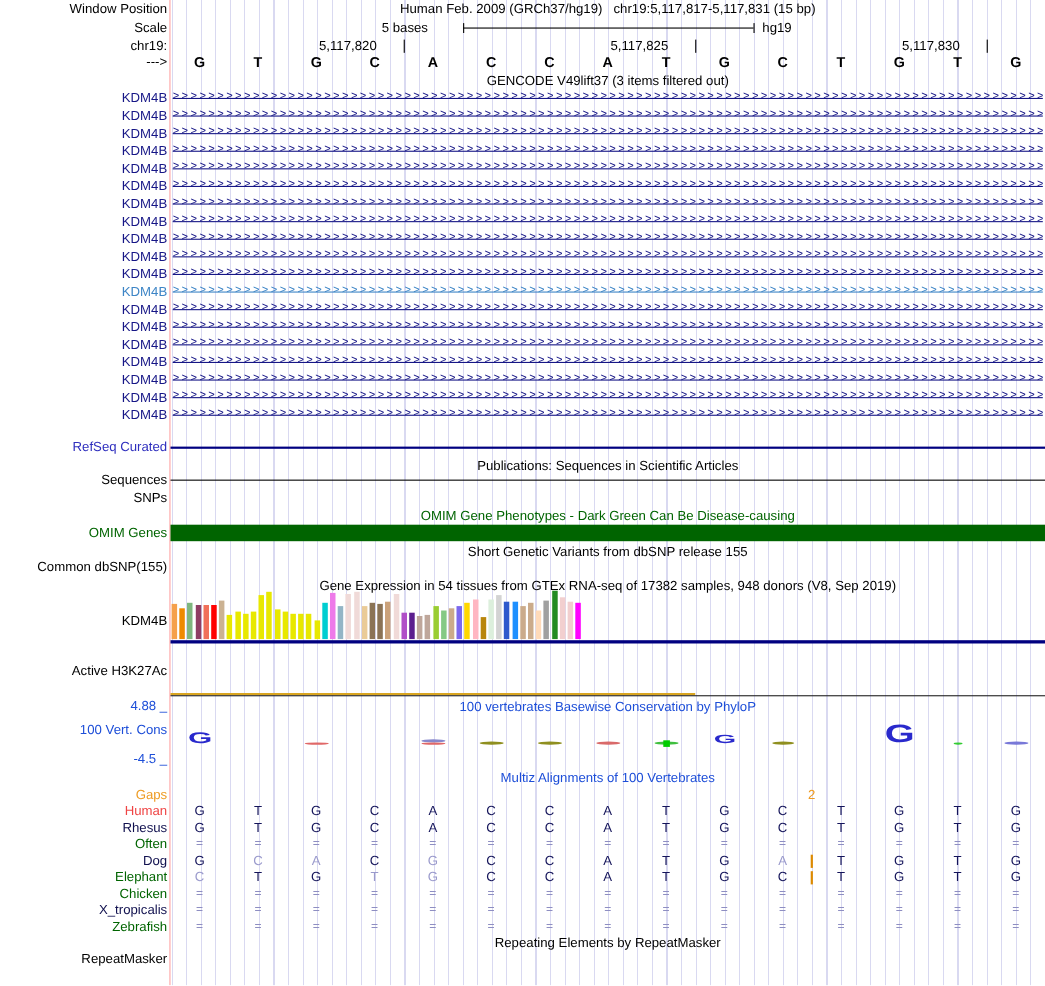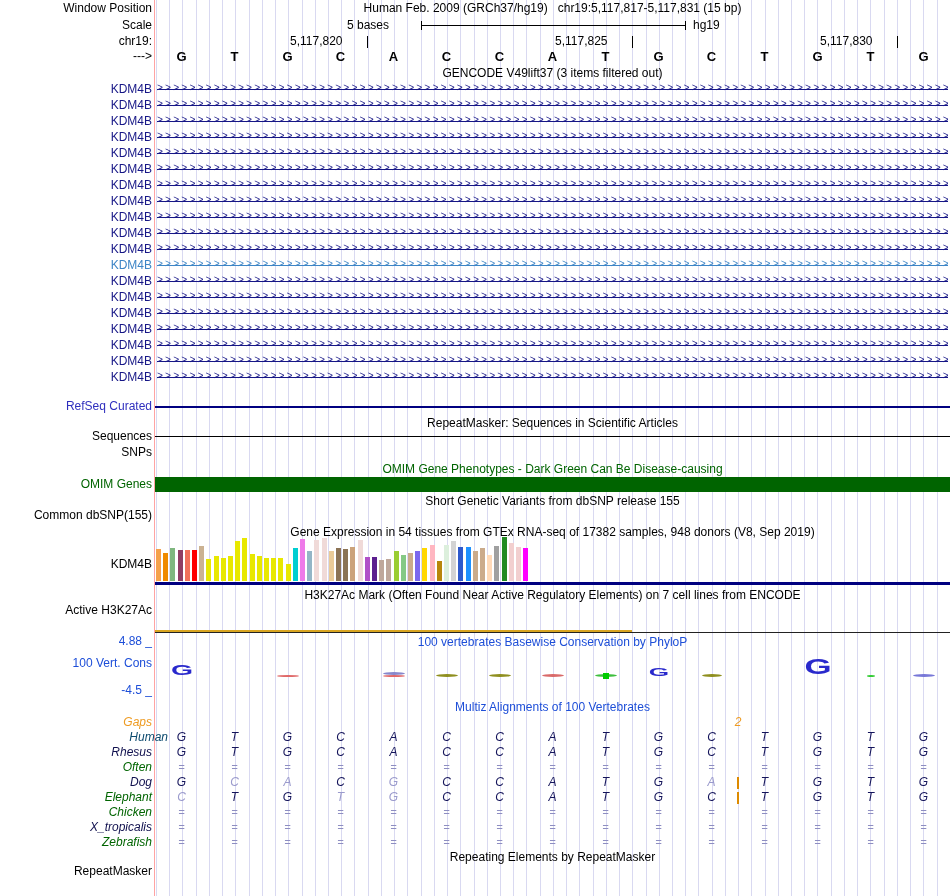--- a/index.html
+++ b/index.html
@@ -16,21 +16,21 @@
   .hline{position:absolute;}
   .tick{position:absolute;width:1px;background:#000;}
   .coordlbl{position:absolute;text-align:left;white-space:nowrap;height:13px;line-height:13px;}
   .baseletter{position:absolute;width:24px;text-align:center;font-size:13px;height:14px;line-height:14px;}
   .generow{position:absolute;left:0;width:950px;height:16px;}
   .generow .gl{position:absolute;left:0;top:1px;width:152px;text-align:right;height:15px;line-height:15px;}
   .generow .arrows{position:absolute;left:157px;right:2px;top:0;height:16px;line-height:16px;
         font-size:10px;letter-spacing:2.1px;overflow:hidden;white-space:nowrap;
         font-family:"Liberation Mono",monospace;}
   .gtexbar{position:absolute;width:5px;}
-  .alignrow{position:absolute;left:0;width:928px;height:15px;font-style:italic;}
+  .alignrow{position:absolute;left:0;width:928px;height:15px;}
   .alignrow .al{position:absolute;left:0;top:0;width:152px;text-align:right;height:15px;line-height:15px;}
   .cell{position:absolute;width:24px;text-align:center;height:15px;line-height:15px;font-size:12px;}
   .plbar{position:absolute;border-radius:50%;}
   .insertbar{position:absolute;width:2px;background:#dd8a00;}
 </style>
 </head>
 <body>
 
 <div id="app">
   <div class="grid"></div>
@@ -153,21 +153,21 @@
       </div>
       <div class="generow" style="top: 369px;">
         <div class="gl" style="color: rgb(22, 22, 134);">KDM4B</div>
         <div class="arrows" style="color: rgb(22, 22, 134); background: linear-gradient(rgb(22, 22, 134), rgb(22, 22, 134)) 0px 8px / 100% 1px no-repeat;">&gt;&gt;&gt;&gt;&gt;&gt;&gt;&gt;&gt;&gt;&gt;&gt;&gt;&gt;&gt;&gt;&gt;&gt;&gt;&gt;&gt;&gt;&gt;&gt;&gt;&gt;&gt;&gt;&gt;&gt;&gt;&gt;&gt;&gt;&gt;&gt;&gt;&gt;&gt;&gt;&gt;&gt;&gt;&gt;&gt;&gt;&gt;&gt;&gt;&gt;&gt;&gt;&gt;&gt;&gt;&gt;&gt;&gt;&gt;&gt;&gt;&gt;&gt;&gt;&gt;&gt;&gt;&gt;&gt;&gt;&gt;&gt;&gt;&gt;&gt;&gt;&gt;&gt;&gt;&gt;&gt;&gt;&gt;&gt;&gt;&gt;&gt;&gt;&gt;&gt;&gt;&gt;&gt;&gt;&gt;&gt;&gt;&gt;</div>
       </div>
     </div>
 
   <div class="lbl navy" style="top:400px">RefSeq Curated</div>
   <div class="hline" style="left:155px;top:406px;width:795px;height:2px;background:#000080"></div>
 
-  <div class="title" style="top:417px">RepeatMasker: Sequences in Scientific Articles</div>
+  <div class="title" style="top:417px">Publications: Sequences in Scientific Articles</div>
   <div class="lbl" style="top:430px">Sequences</div>
   <div class="hline" style="left:155px;top:436px;width:795px;height:1px;background:#000"></div>
 
   <div class="lbl" style="top:446px">SNPs</div>
 
   <div class="title green" style="top:463px">OMIM Gene Phenotypes - Dark Green Can Be Disease-causing</div>
   <div class="lbl green" style="top:478px">OMIM Genes</div>
   <div class="hline" style="left:155px;top:477px;width:795px;height:15px;background:#006400"></div>
 
   <div class="title" style="top:495px">Short Genetic Variants from dbSNP release 155</div>
@@ -224,21 +224,20 @@
       <div class="gtexbar" style="left: 480px; top: 548px; height: 33px; background: rgb(203, 171, 139);"></div>
       <div class="gtexbar" style="left: 487.2px; top: 555px; height: 26px; background: rgb(255, 218, 185);"></div>
       <div class="gtexbar" style="left: 494.4px; top: 546px; height: 35px; background: rgb(160, 160, 160);"></div>
       <div class="gtexbar" style="left: 501.6px; top: 537px; height: 44px; background: rgb(34, 139, 34);"></div>
       <div class="gtexbar" style="left: 508.8px; top: 543px; height: 38px; background: rgb(242, 207, 207);"></div>
       <div class="gtexbar" style="left: 516px; top: 547px; height: 34px; background: rgb(242, 207, 207);"></div>
       <div class="gtexbar" style="left: 523.2px; top: 548px; height: 33px; background: rgb(255, 0, 255);"></div>
     </div>
   <div class="hline" style="left:155px;top:582px;width:795px;height:3px;background:#000080"></div>
 
-  <div class="title" style="top:589px">H3K27Ac Mark (Often Found Near Active Regulatory Elements) on 7 cell lines from ENCODE</div>
   <div class="lbl" style="top:604px">Active H3K27Ac</div>
   <div class="hline" style="left:155px;top:630px;width:477px;height:2px;background:#d9a521"></div>
   <div class="hline" style="left:155px;top:632px;width:795px;height:1px;background:#222"></div>
 
   <div class="lbl blue" style="top:635px">4.88 _</div>
   <div class="title blue" style="top:636px">100 vertebrates Basewise Conservation by PhyloP</div>
   <div class="lbl blue" style="top:657px">100 Vert. Cons</div>
   <div id="phylop-items">
       <svg width="26" height="13" viewBox="0 0 22 22" preserveAspectRatio="none" style="position: absolute; left: 168.5px; top: 664px; overflow: visible;">
         <text x="11" y="19" text-anchor="middle" font-size="24" font-family="Liberation Sans, sans-serif" font-weight="bold" fill="#2929cc">G</text>
@@ -263,21 +262,21 @@
     </div>
   <div class="lbl blue" style="top:684px">-4.5 _</div>
 
   <div class="title blue" style="top:701px">Multiz Alignments of 100 Vertebrates</div>
   <div id="multiz-rows">
       <div class="alignrow" style="top: 715px;">
         <div class="al" style="color: rgb(238, 155, 34);">Gaps</div>
         <div class="cell" style="left: 726px; color: rgb(238, 155, 34);">2</div>
       </div>
       <div class="alignrow" style="top: 730px;">
-        <div class="al" style="color: #0c4a6e; padding-left: 16px;">Human</div>
+        <div class="al" style="color: #ef4444;">Human</div>
         <div class="cell" style="left: 169.5px; color: rgb(20, 20, 90);">G</div>
         <div class="cell" style="left: 222.5px; color: rgb(20, 20, 90);">T</div>
         <div class="cell" style="left: 275.5px; color: rgb(20, 20, 90);">G</div>
         <div class="cell" style="left: 328.5px; color: rgb(20, 20, 90);">C</div>
         <div class="cell" style="left: 381.5px; color: rgb(20, 20, 90);">A</div>
         <div class="cell" style="left: 434.5px; color: rgb(20, 20, 90);">C</div>
         <div class="cell" style="left: 487.5px; color: rgb(20, 20, 90);">C</div>
         <div class="cell" style="left: 540.5px; color: rgb(20, 20, 90);">A</div>
         <div class="cell" style="left: 593.5px; color: rgb(20, 20, 90);">T</div>
         <div class="cell" style="left: 646.5px; color: rgb(20, 20, 90);">G</div>

